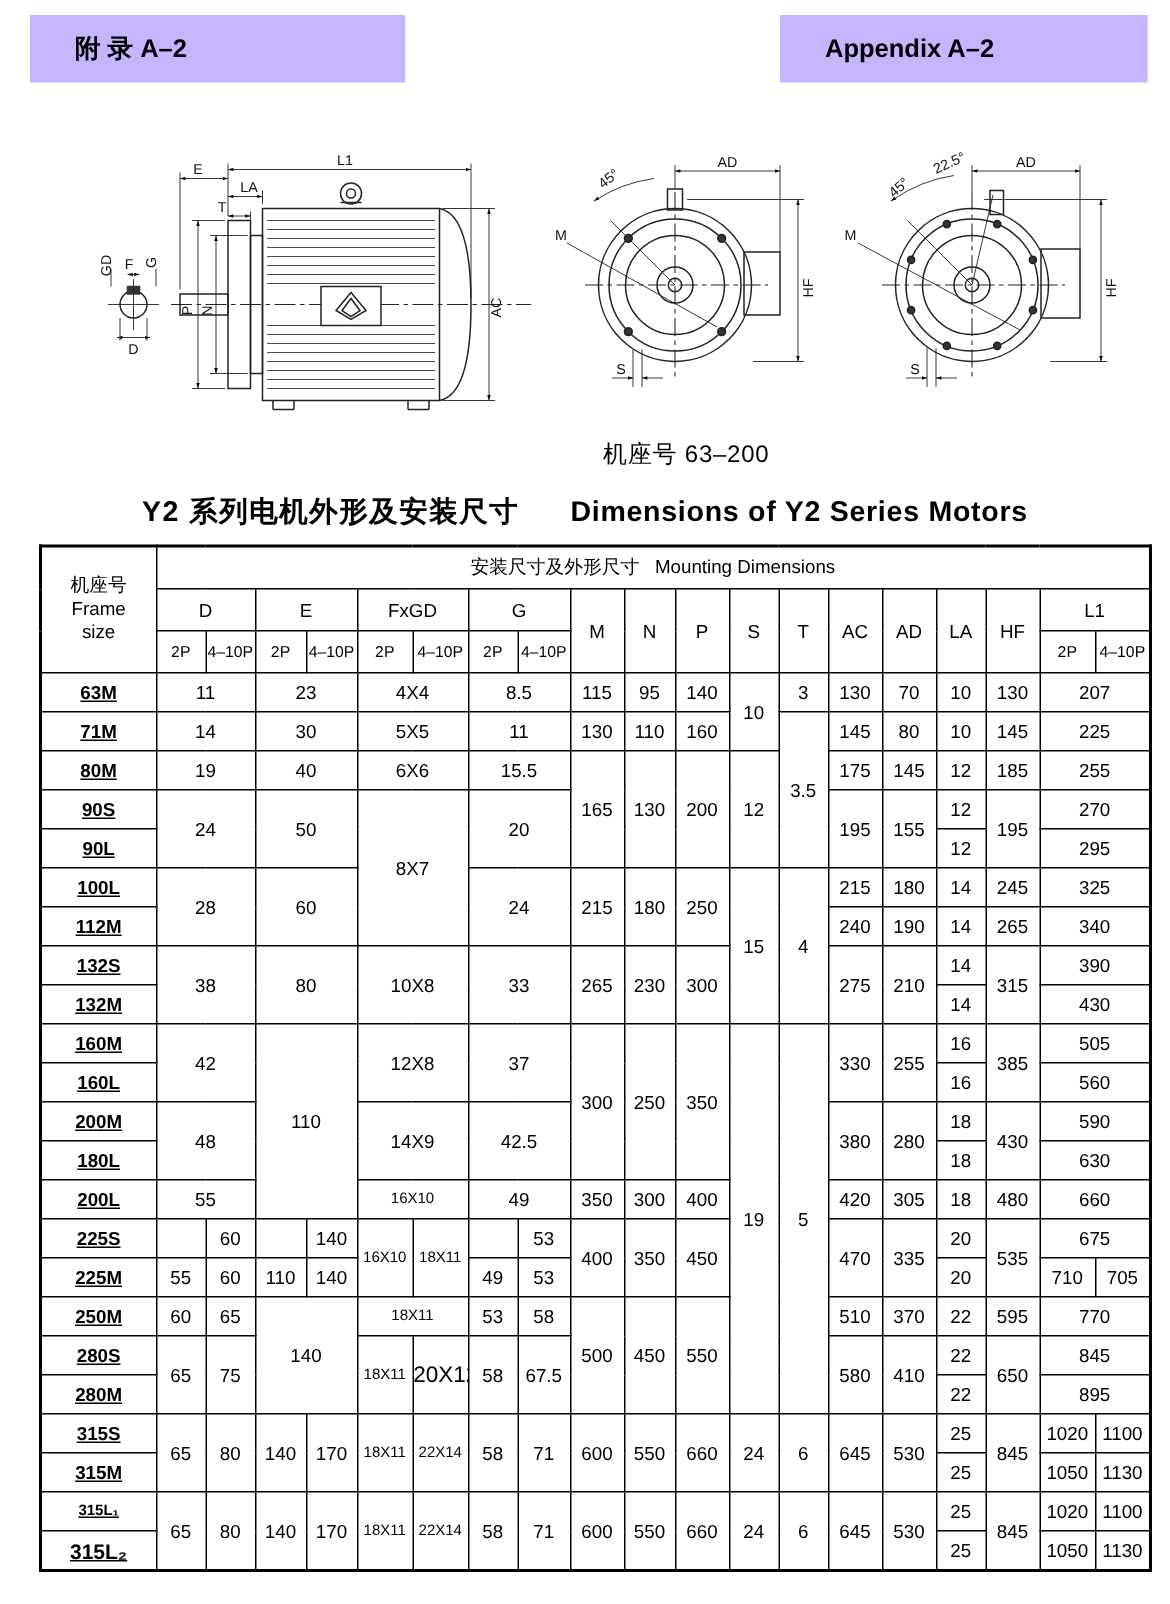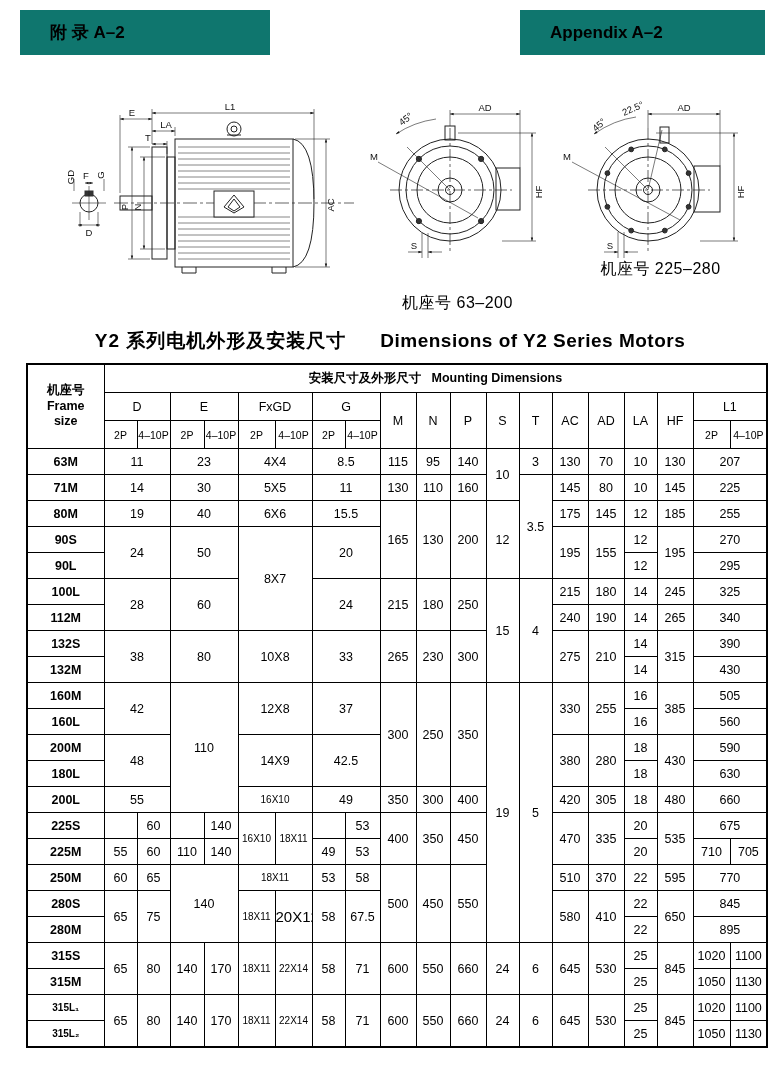--- a/index.html
+++ b/index.html
@@ -1,42 +1,42 @@
 <!DOCTYPE html>
 <html><head>
 <meta charset="utf-8">
 <style>
   html,body{margin:0;padding:0;background:#ffffff;}
   body{font-family:"Liberation Sans","DejaVu Sans",sans-serif;color:#000;}
   #page{position:relative;width:780px;height:1069px;background:#fff;overflow:hidden;}
 
-  .hbar{position:absolute;top:10px;height:45px;background:#0f766e;
+  .hbar{position:absolute;top:10px;height:45px;background:#c4b5fd;
         font-weight:bold;font-size:17px;line-height:45px;padding-left:30px;box-sizing:border-box;}
   #bar-left{left:20px;width:250px;}
   #bar-right{left:520px;width:245px;}
 
   svg{position:absolute;}
   svg text{font-family:"Liberation Sans","DejaVu Sans",sans-serif;font-size:9.5px;fill:#111;}
   .cap{position:absolute;top:259px;font-size:16px;text-align:center;letter-spacing:.5px;}
   #cap-left{left:360px;width:195px;margin-top:34px;}
   #cap-right{left:553px;width:215px;}
 
   #title{position:absolute;top:328px;left:0;width:100%;text-align:center;font-weight:bold;font-size:19px;}
   #title .zh{margin-right:34px;letter-spacing:1px;}
   #title .en{letter-spacing:.5px;}
 
   #tblwrap{position:absolute;left:26px;top:363px;}
   table{border-collapse:collapse;table-layout:fixed;width:740px;border:2px solid #000;}
   th,td{border:1px solid #000;text-align:center;vertical-align:middle;padding:0;overflow:hidden;
         font-size:12px;font-weight:normal;}
   thead th{font-size:12.5px;height:27px;}
-  thead .bold{font-weight:bold;}
+  thead .bold{font-weight:normal;}
   thead .sub{font-size:10.5px;margin-left:24px;}
   tbody td{height:25px;font-size:12.5px;}
-  tbody td.frame{font-weight:bold;}
+  tbody td.frame{font-weight:bold;text-decoration:underline;}
   .frame-hd{line-height:1.25;}
 </style>
 </head>
 <body>
 <div id="page">
 
 <div id="bar-left" class="hbar">附 录 A–2</div>
 <div id="bar-right" class="hbar">Appendix A–2</div>
 
 <svg id="svg-side" style="left:62px;top:95px;" width="300" height="200" viewBox="0 0 300 200">
@@ -246,21 +246,20 @@
   </g>
   <text x="68" y="16" transform="rotate(-24 68 16)">22.5°</text>
   <text x="40" y="32" transform="rotate(-42 40 32)">45°</text>
   <text x="128" y="11" text-anchor="middle">AD</text>
   <text x="11" y="60" text-anchor="middle">M</text>
   <text x="188" y="92" text-anchor="middle" transform="rotate(-90 188 92)">HF</text>
   <text x="54" y="149" text-anchor="middle">S</text>
 </svg>
 
 <div id="cap-left" class="cap">机座号 63–200</div>
-<div id="cap-right" class="cap">机座号 225–280</div>
 
 <div id="title">
   <span class="zh">Y2 系列电机外形及安装尺寸</span><span class="en">Dimensions of Y2 Series Motors</span>
 </div>
 
 <div id="tblwrap">
 <table>
   <colgroup>
     <col style="width:77px">
           <col style="width:33px">
@@ -598,21 +597,21 @@
             <td rowspan="2">24</td>
             <td rowspan="2">6</td>
             <td rowspan="2">645</td>
             <td rowspan="2">530</td>
             <td>25</td>
             <td rowspan="2">845</td>
             <td>1020</td>
             <td>1100</td>
           </tr>
           <tr>
-            <td class="frame" style="font-size: 10px;">315L₂</td>
+            <td class="frame" style="font-size: 14px;">315L₂</td>
             <td>25</td>
             <td>1050</td>
             <td>1130</td>
           </tr>
         </tbody>
 </table>
 </div>
 
 </div>
 

